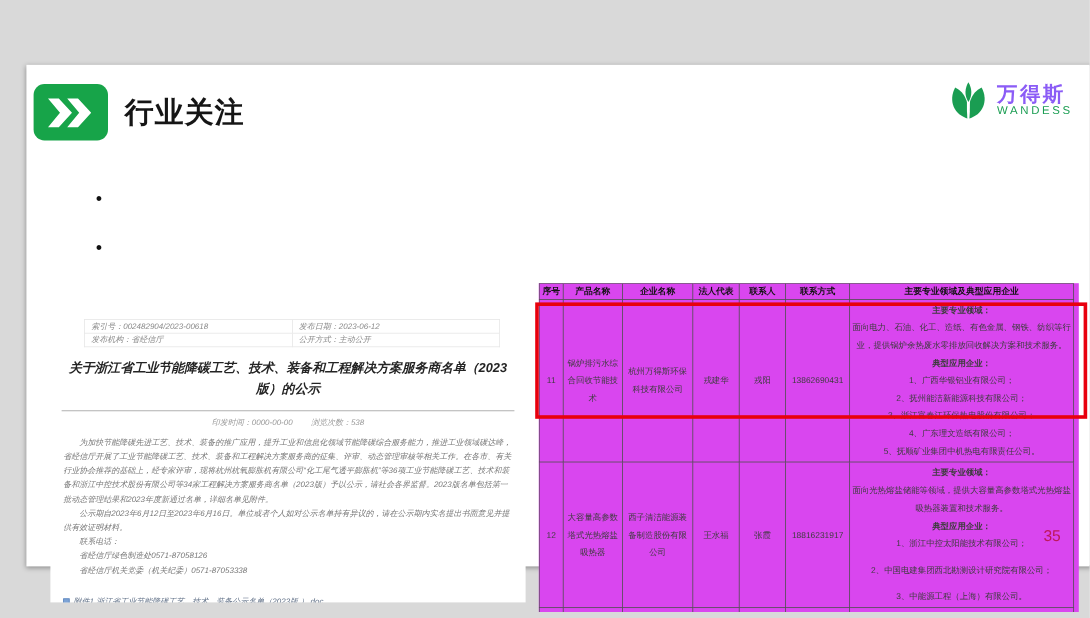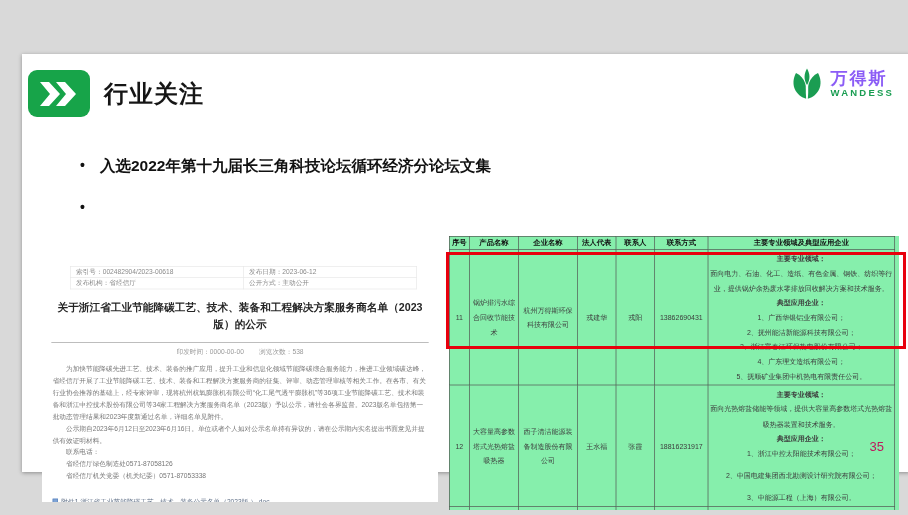--- a/index.html
+++ b/index.html
@@ -8,44 +8,44 @@
   .slide { position:absolute; left:22px; top:8px; width:888px; height:418px; background:#ffffff; box-shadow:0 1px 4px rgba(0,0,0,.35);margin-top:46px; }
 
   
   .badge { position:absolute; left:6px; top:16px; width:62px; height:47px; background:#17a449; border-radius:9px; display:flex; align-items:center; justify-content:center; }
   .slide-title { position:absolute; left:82px; top:24px; font-size:24px; font-weight:800; color:#151515; letter-spacing:1px; }
 
   
   .logo { position:absolute; right:16px; top:12px; display:flex; align-items:center; gap:6px; }
   .logo-text { display:flex; flex-direction:column; line-height:1.05; }
   .logo-cn { font-size:17px; font-weight:700; color:#8b5cf6; letter-spacing:2px; }
-  .logo-en { font-size:9.5px; font-weight:700; color:#1a9d52; letter-spacing:2.2px; }
+  .logo-en { font-size:9.5px; font-weight:400; color:#1a9d52; letter-spacing:2.2px; }
 
   
   .bullets { position:absolute; left:58px; top:102px; width:680px; }
   .bullet-row { display:flex; gap:15px; margin-bottom:21px; font-size:15.5px; font-weight:700; color:#111; }
   .bullet-dot { font-size:14px; line-height:1.4; }
 
   
-  .doc-panel { position:absolute; left:20px; top:186px; width:396px; height:262px; overflow:hidden; background:#fff; }
+  .doc-panel { position:absolute; left:20px; top:186px; width:396px; height:262px; overflow:hidden; background:#fff;font-style:italic; }
   .doc-inner { width:594px; height:393px; transform:scale(.6667); transform-origin:0 0; }
   .doc-meta { width:520px; margin:26px 0 0 42px; border-collapse:collapse; }
   .doc-meta td { border:1px solid #e7e7e7; height:17px; font-size:10px; color:#8a8a8a; padding-left:8px; width:50%; }
   .doc-title { margin:14px 22px 0; text-align:center; font-size:16px; font-weight:700; color:#242424; line-height:1.65; }
   .doc-rule { margin:12px 14px 0; border-top:1px solid #9c9c9c; }
   .doc-meta2 { margin-top:7px; text-align:center; font-size:10px; color:#999; }
   .doc-meta2 span { margin:0 10px; }
   .doc-body { margin:10px 16px 0; font-size:10px; color:#777; line-height:1.78; }
   .doc-body p { text-indent:2em; }
   .doc-atts { margin:20px 16px 0; font-size:10px; color:#5f6f86; line-height:1.9; }
   .doc-att { display:flex; align-items:center; gap:5px; cursor:pointer; }
   .att-ic { display:inline-block; width:8px; height:8px; background:#7da3d6; border:1px solid #5d86bd; flex:0 0 auto; }
 
   
-  .table-panel { position:absolute; left:427px; top:182px; width:450px; height:274px; overflow:hidden; background:#86efac; }
+  .table-panel { position:absolute; left:427px; top:182px; width:450px; height:274px; overflow:hidden; background:#d946ef; }
   .table-inner { width:670px; transform:scale(.6667); transform-origin:0 0; }
   table.gov { width:668px; border-collapse:collapse; table-layout:fixed; }
   table.gov th, table.gov td { border:1px solid #4f4f4f; }
   table.gov th { height:20px; font-size:11px; font-weight:700; color:#111; text-align:center; padding:1px; }
   table.gov td { font-size:10.5px; color:#3c3c3c; text-align:center; vertical-align:middle; padding:2px 3px; line-height:2.1; }
   td.detail { text-align:left; vertical-align:top; padding:3px 7px; font-size:10px; color:#7e342c; line-height:1.38; }
   .dl { font-weight:700; }
   .apps div { }
   .apps-spaced div { margin-bottom:11px; }
   .apps-spaced div:last-child { margin-bottom:0; }
@@ -80,21 +80,20 @@
       </svg>
       <div class="logo-text">
         <span class="logo-cn">万得斯</span>
         <span class="logo-en">WANDESS</span>
       </div>
     </div>
 
     <div class="bullets">
       <div class="bullet-row">
         <span class="bullet-dot">•</span>
-        <span>入选2022年第十九届长三角科技论坛循环经济分论坛文集</span>
       </div>
       <div class="bullet-row">
         <span class="bullet-dot">•</span>
       </div>
     </div>
 
     <div class="doc-panel">
       <div class="doc-inner">
         <table class="doc-meta">
           <tbody>

